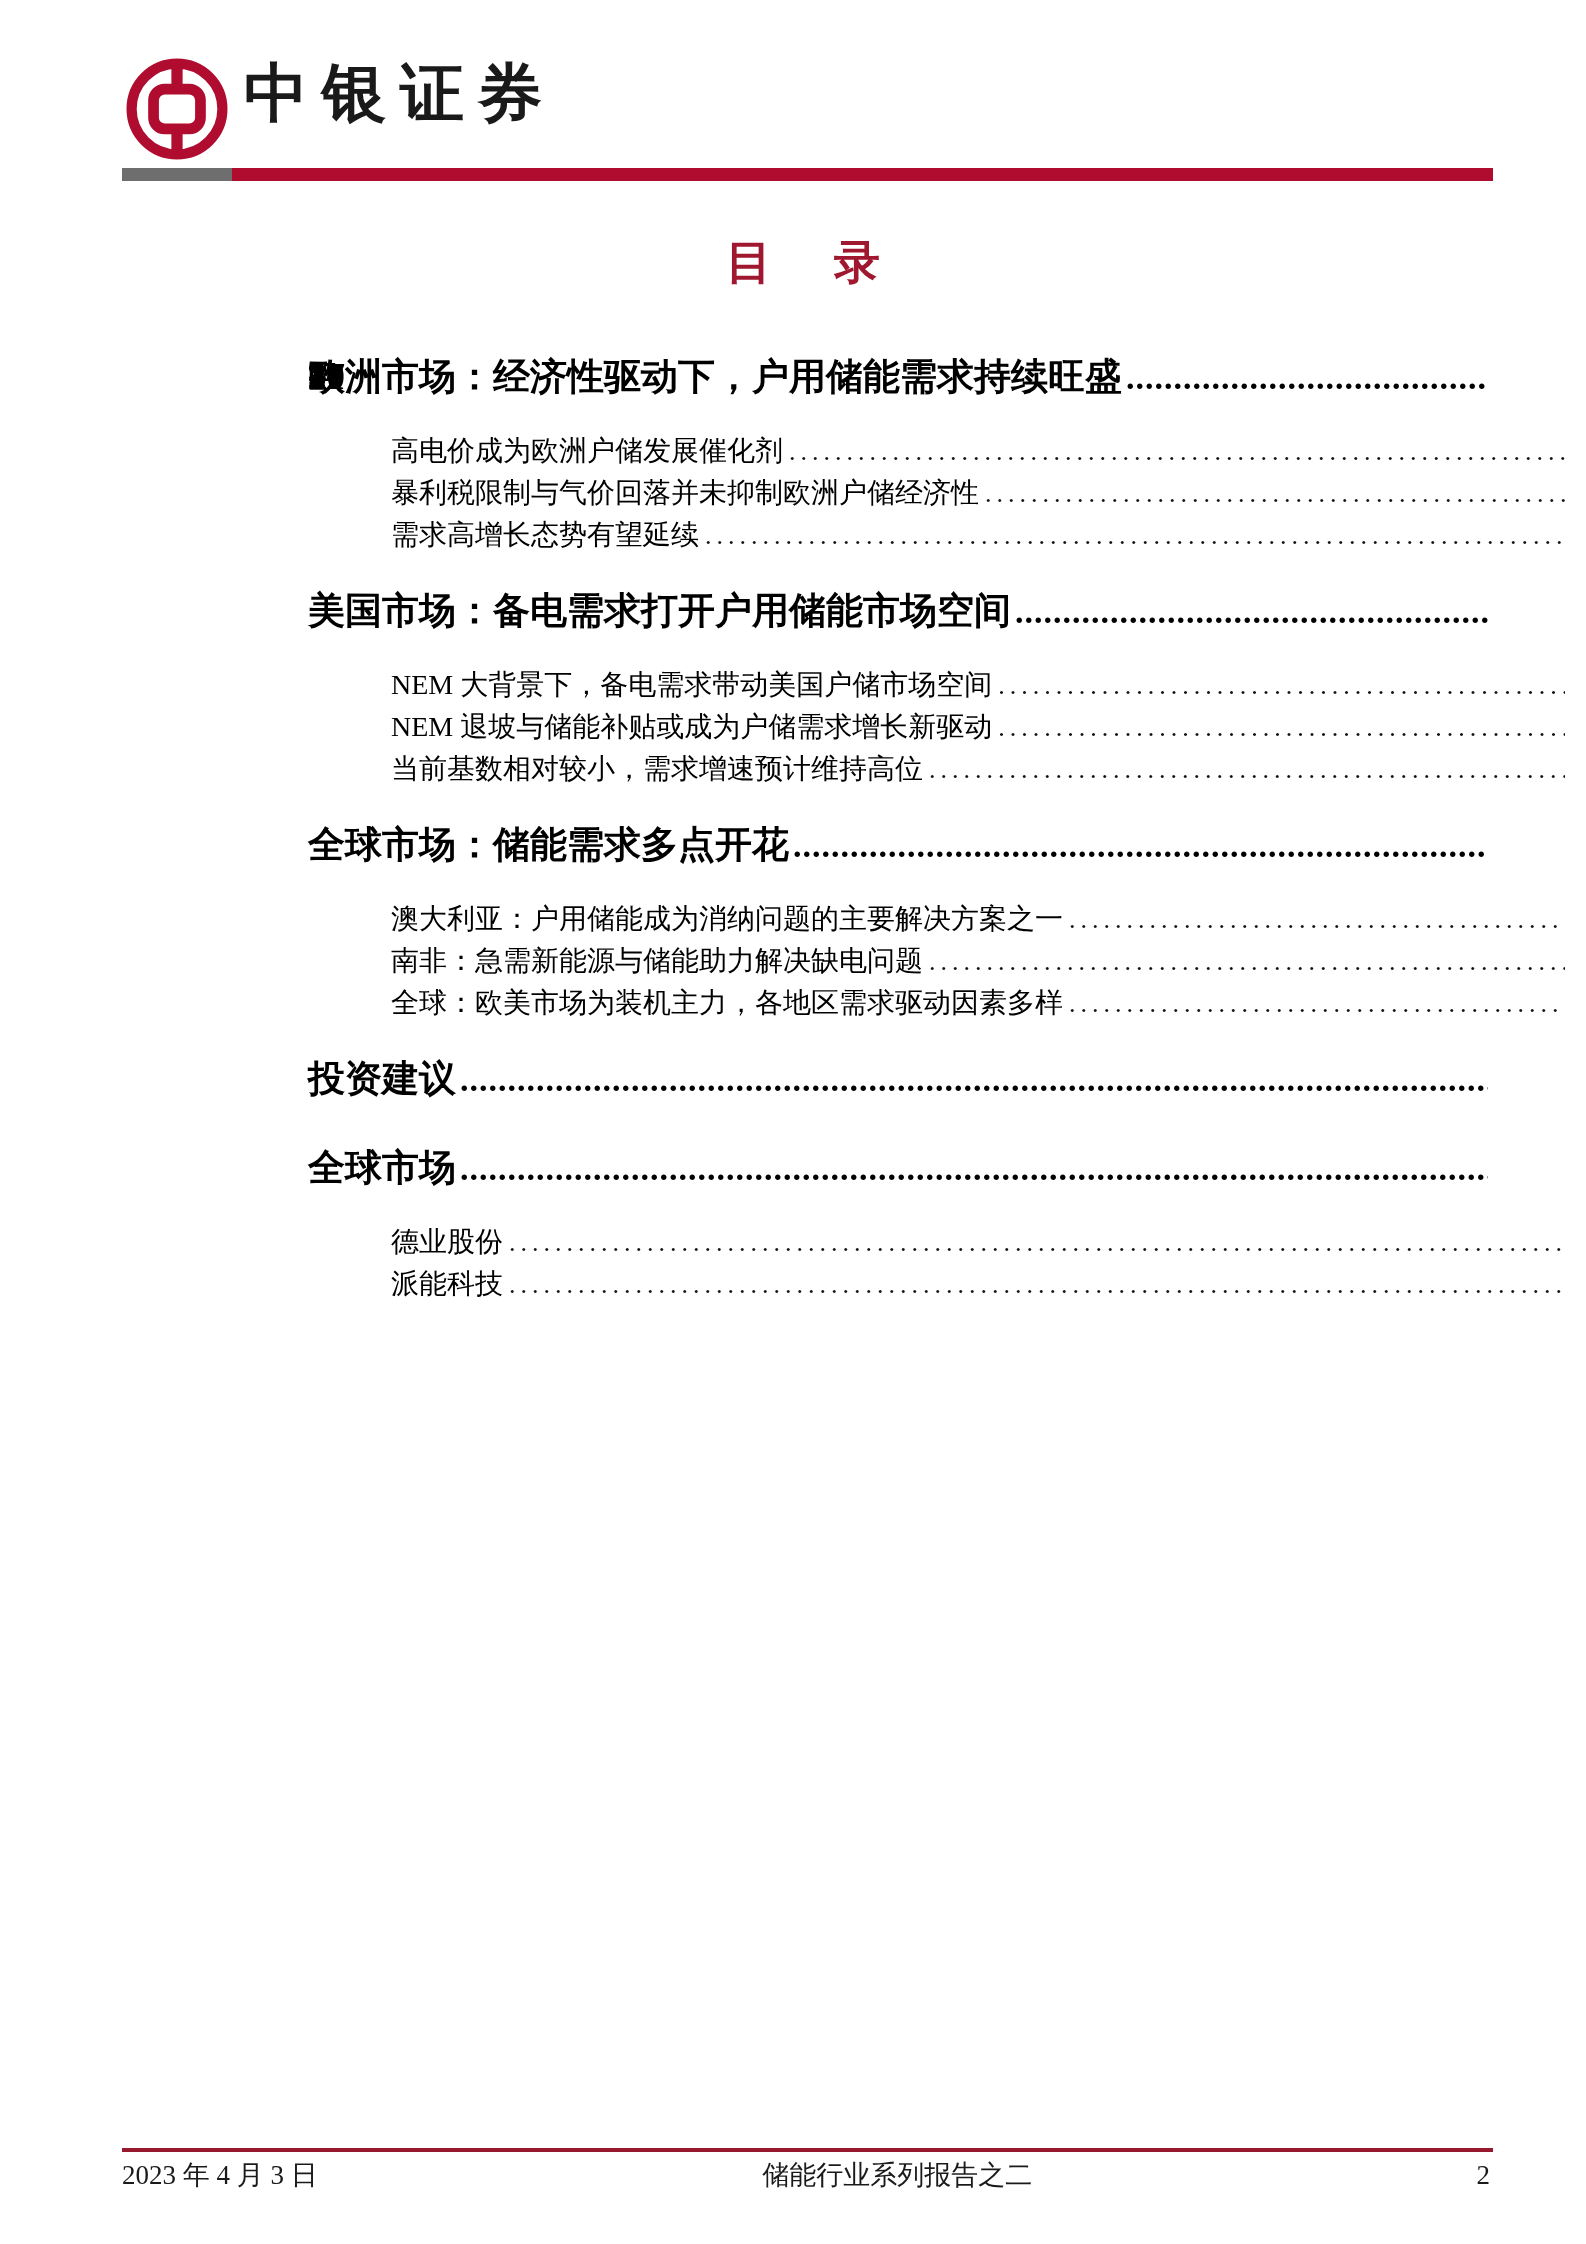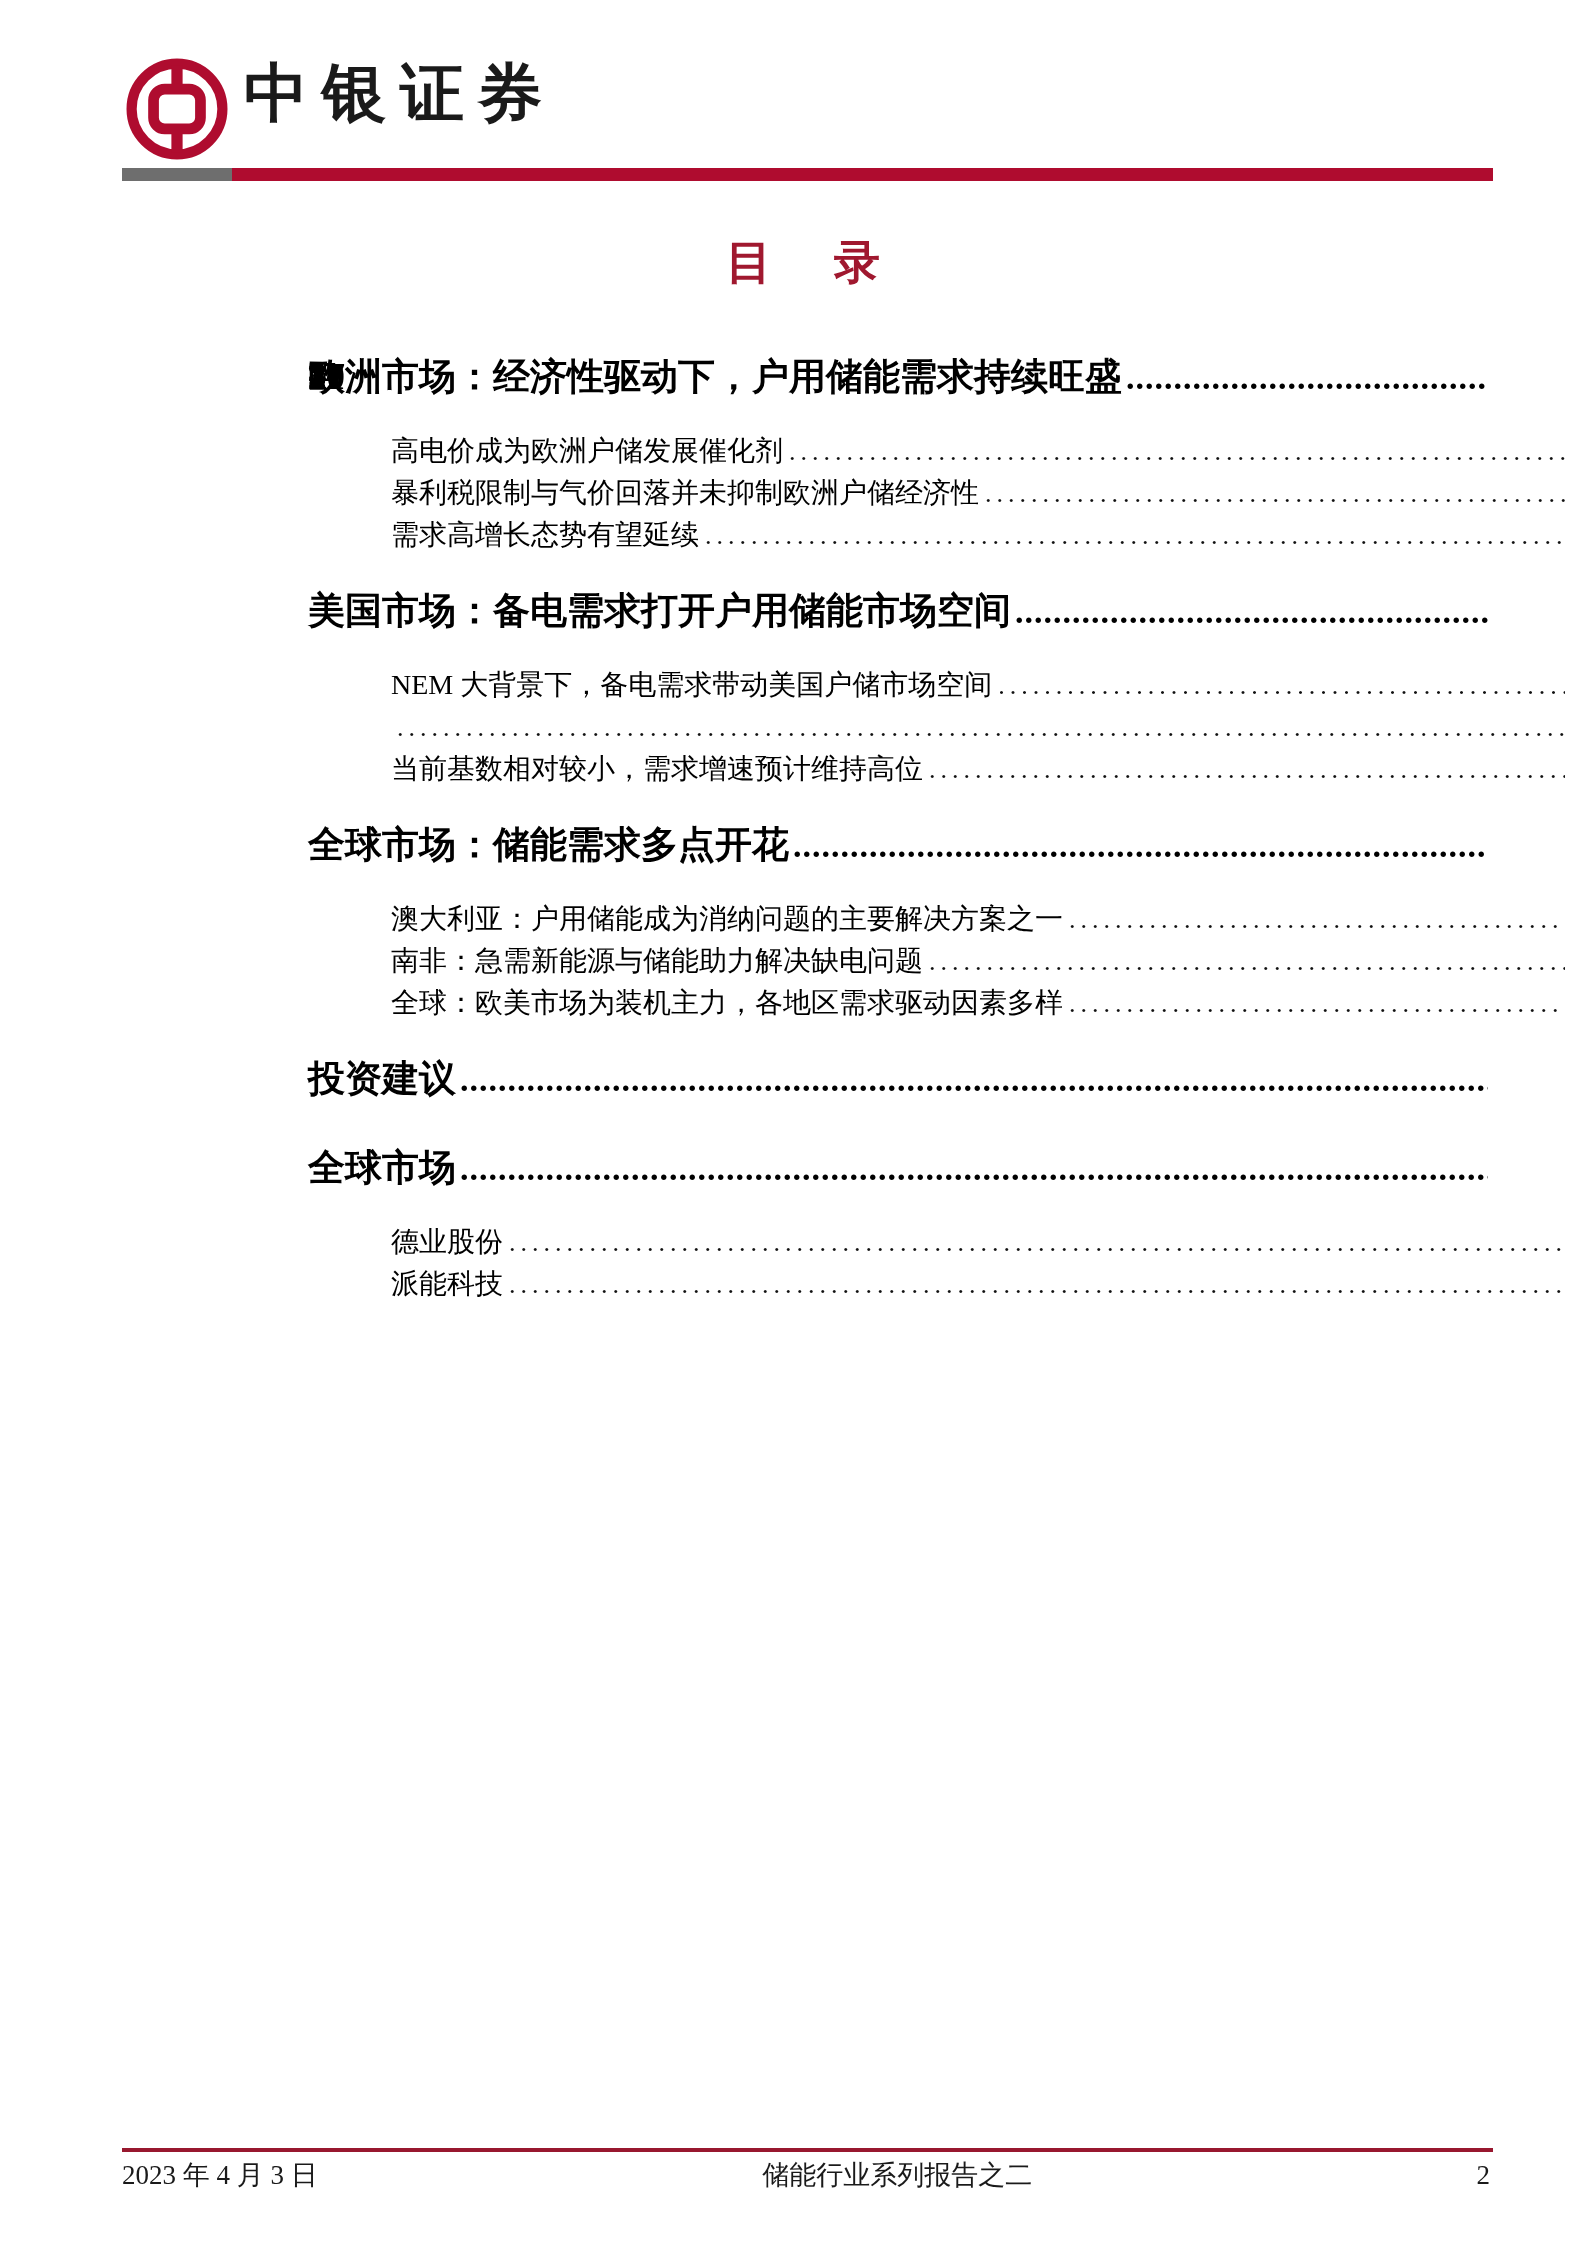--- a/index.html
+++ b/index.html
@@ -103,20 +103,21 @@
       <span class="label">美国市场：备电需求打开户用储能市场空间</span>
       <span class="leader"></span>
       <span class="page">11</span>
     </div>
     <div class="toc-row toc-s">
       <span class="label">NEM 大背景下，备电需求带动美国户储市场空间</span>
       <span class="leader"></span>
       <span class="page">11</span>
     </div>
     <div class="toc-row toc-s">
+      <span class="label">NEM 退坡与储能补贴或成为户储需求增长新驱动</span>
       <span class="leader"></span>
       <span class="page">13</span>
     </div>
     <div class="toc-row toc-s">
       <span class="label">当前基数相对较小，需求增速预计维持高位</span>
       <span class="leader"></span>
       <span class="page">15</span>
     </div>
 
     <div class="toc-row toc-h">

